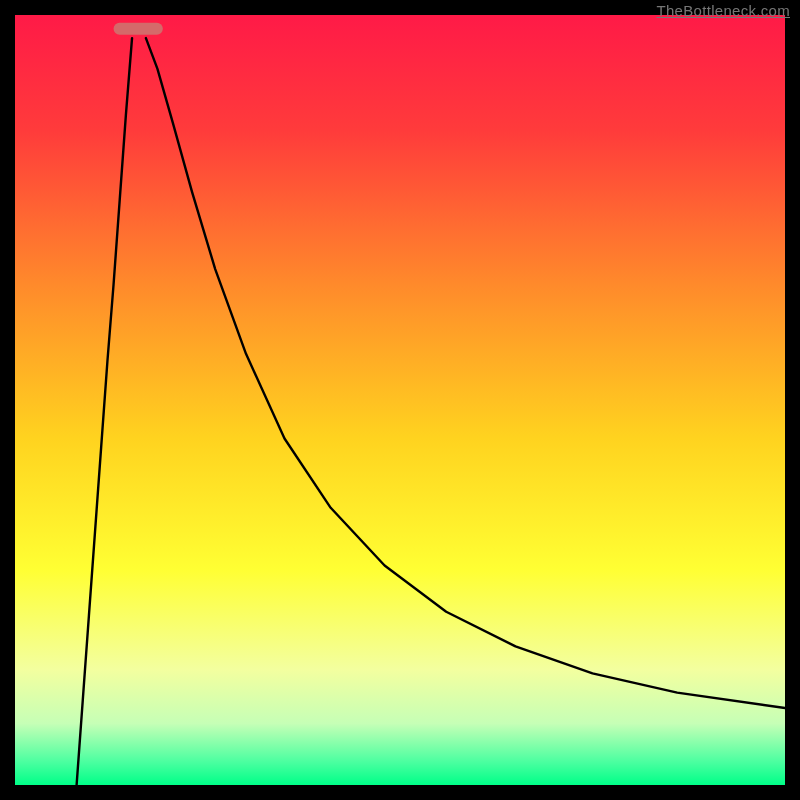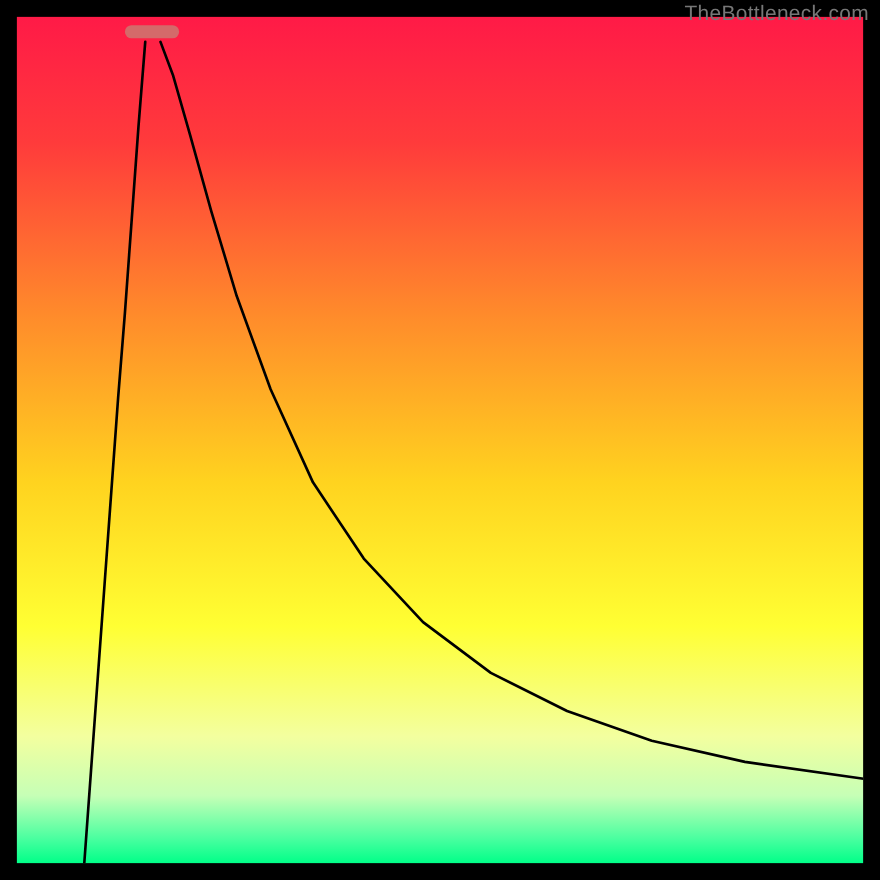--- a/index.html
+++ b/index.html
@@ -23,24 +23,25 @@
     top: 15px;
     width: 770px;
     height: 770px;
     overflow: hidden;
   }
   .watermark {
     position: absolute;
     top: 2px;
     right: 10px;
     color: #777;
-    font-size: 19px;
+    font-size: 15px;
     font-weight: 500;
     letter-spacing: 0.3px;
     z-index: 20;
+    text-decoration: underline;
   }
   svg {
     display: block;
   }
 </style>
 </head>
 <body>
 
 <div class="frame">
   <div class="watermark">TheBottleneck.com</div>

